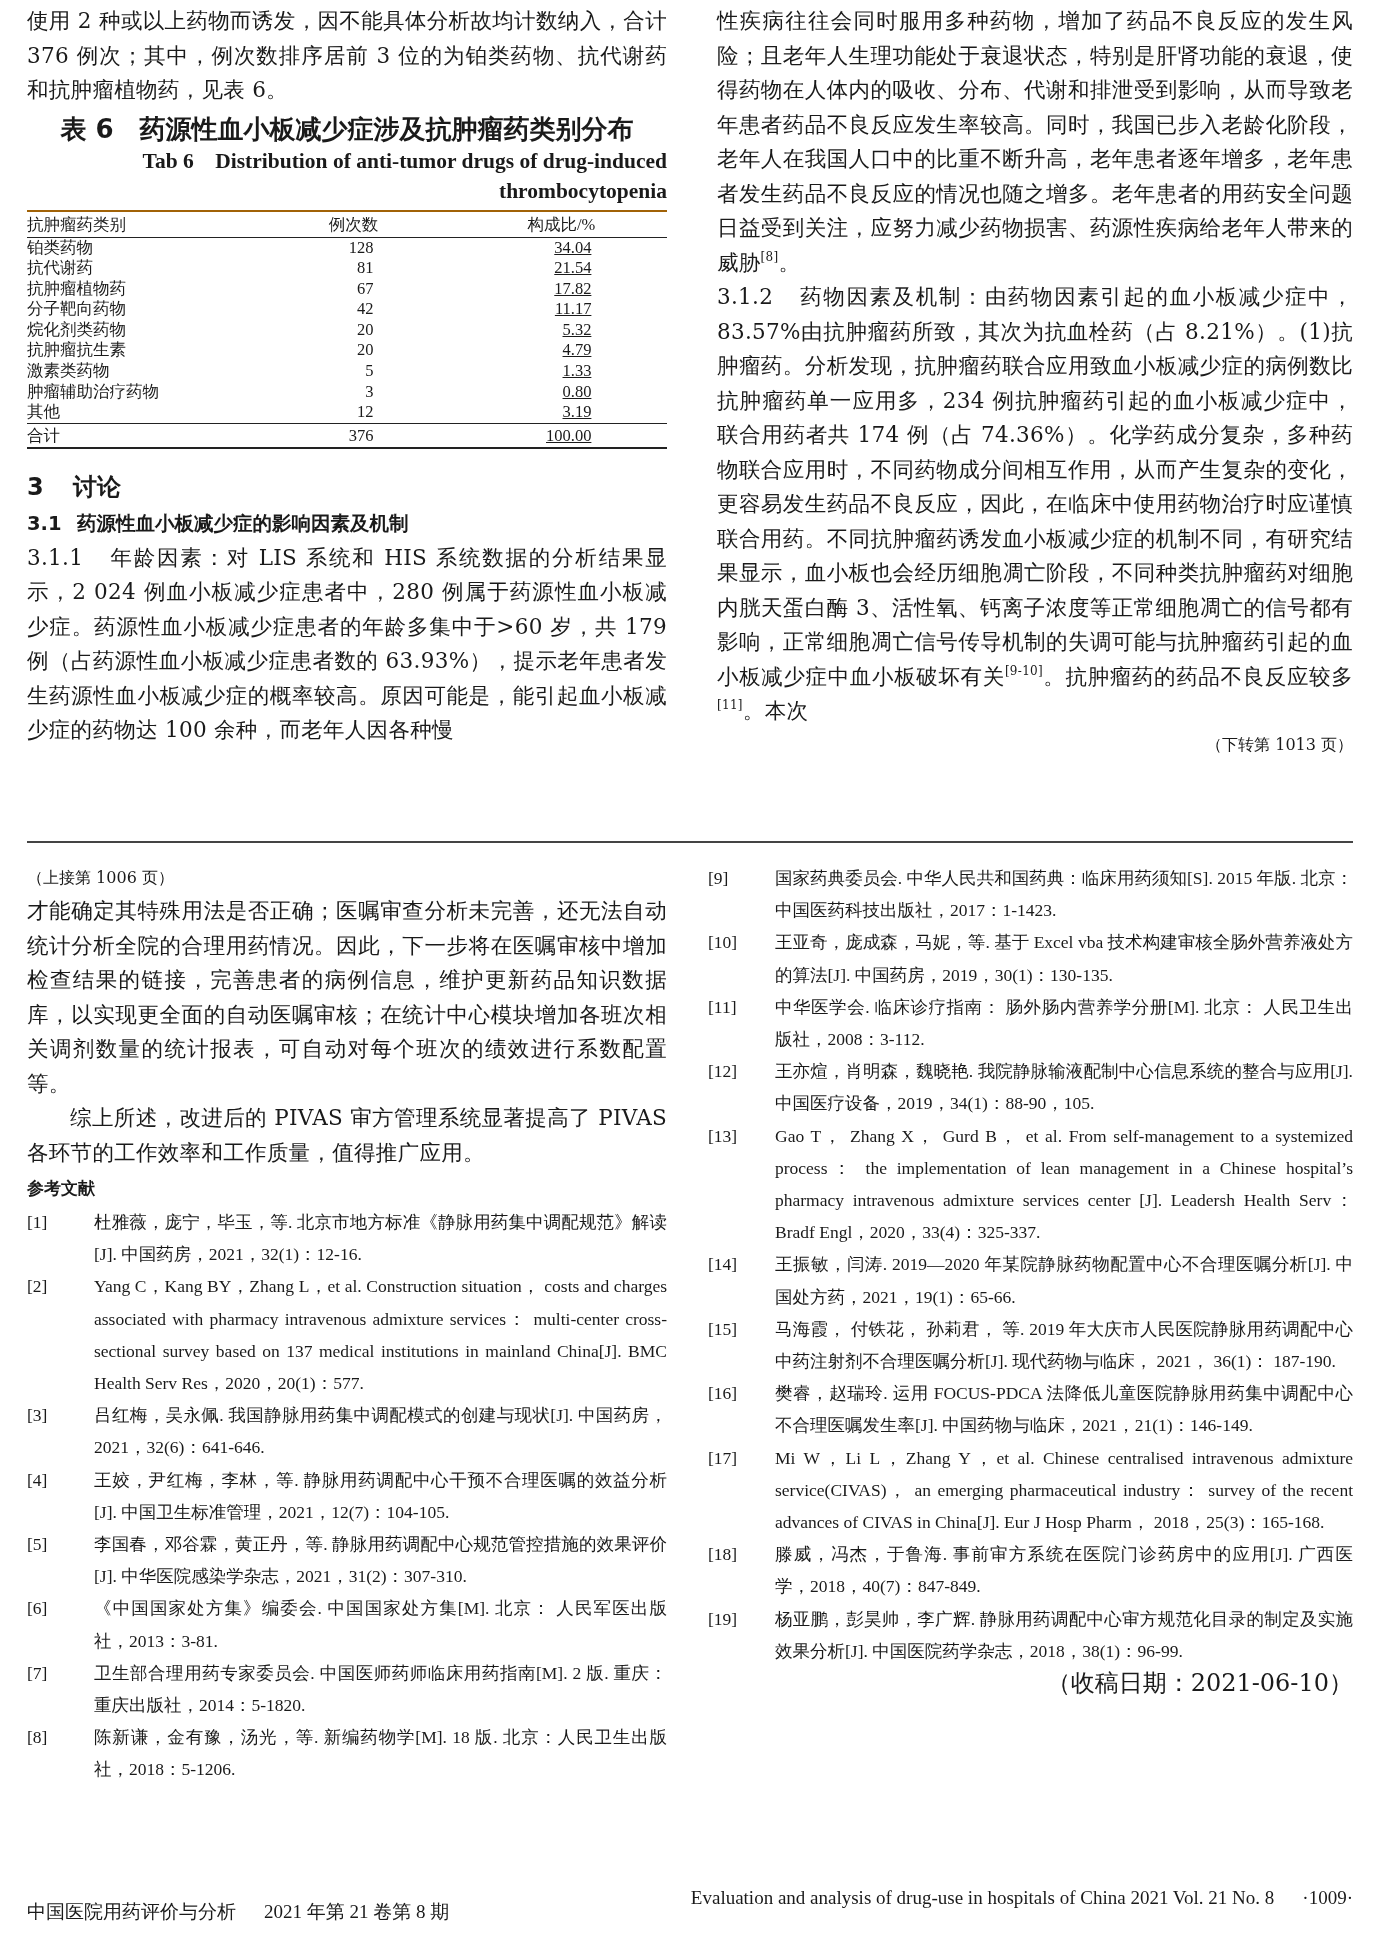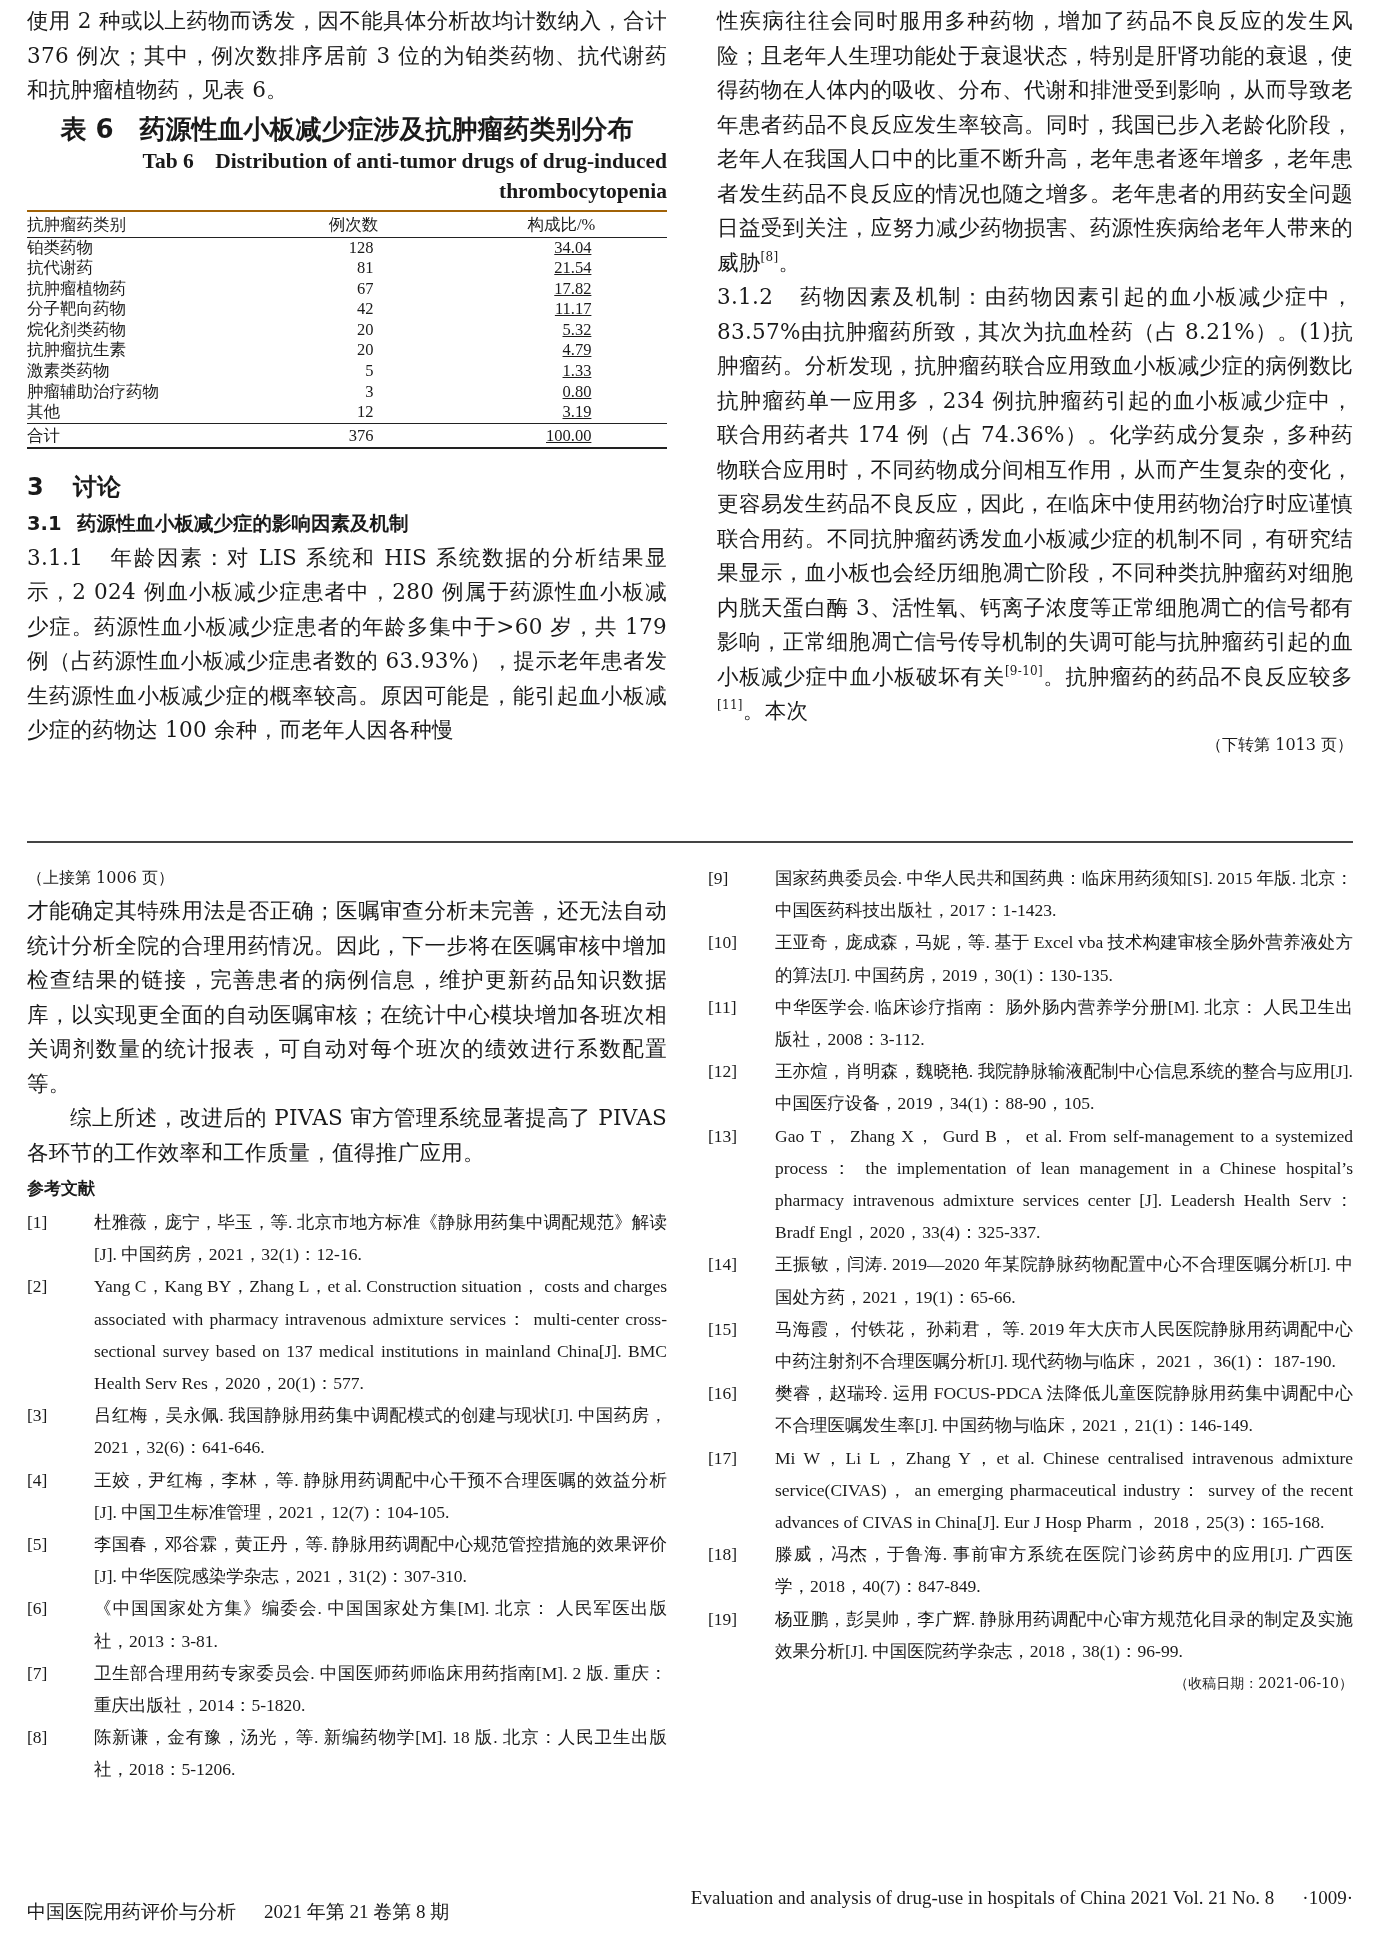--- a/index.html
+++ b/index.html
@@ -63,21 +63,21 @@
   .ref-heading {
     font-family: "DejaVu Sans", "Liberation Sans", sans-serif; font-weight: bold;
     font-size: 17px; line-height: 36px; margin: 0;
   }
   .refs { list-style: none; margin: 0; padding: 0; }
   .ref {
     position: relative; padding-left: 67px; font-size: 17.5px; line-height: 32.2px;
     text-align: justify; font-family: "Liberation Serif", "DejaVu Serif", serif;
   }
   .ref .ref-num { position: absolute; left: 0; top: 0; }
-  .received { text-align: right; font-size: 14px; line-height: 32px; margin: 0; }
+  .received { text-align: right; font-size: 24px; line-height: 32px; margin: 0; }
 
   .footer {
     position: absolute; top: 1887px; left: 27px; width: 1326px; height: 30px;
     font-family: "Liberation Serif", "DejaVu Serif", serif; font-size: 19px;
   }
   .footer .left { position: absolute; left: 0; top: 12px; }
   .footer .right { position: absolute; right: 0; top: 0; }
   .footer .gap { display: inline-block; width: 28px; }
 </style>
 </head>

